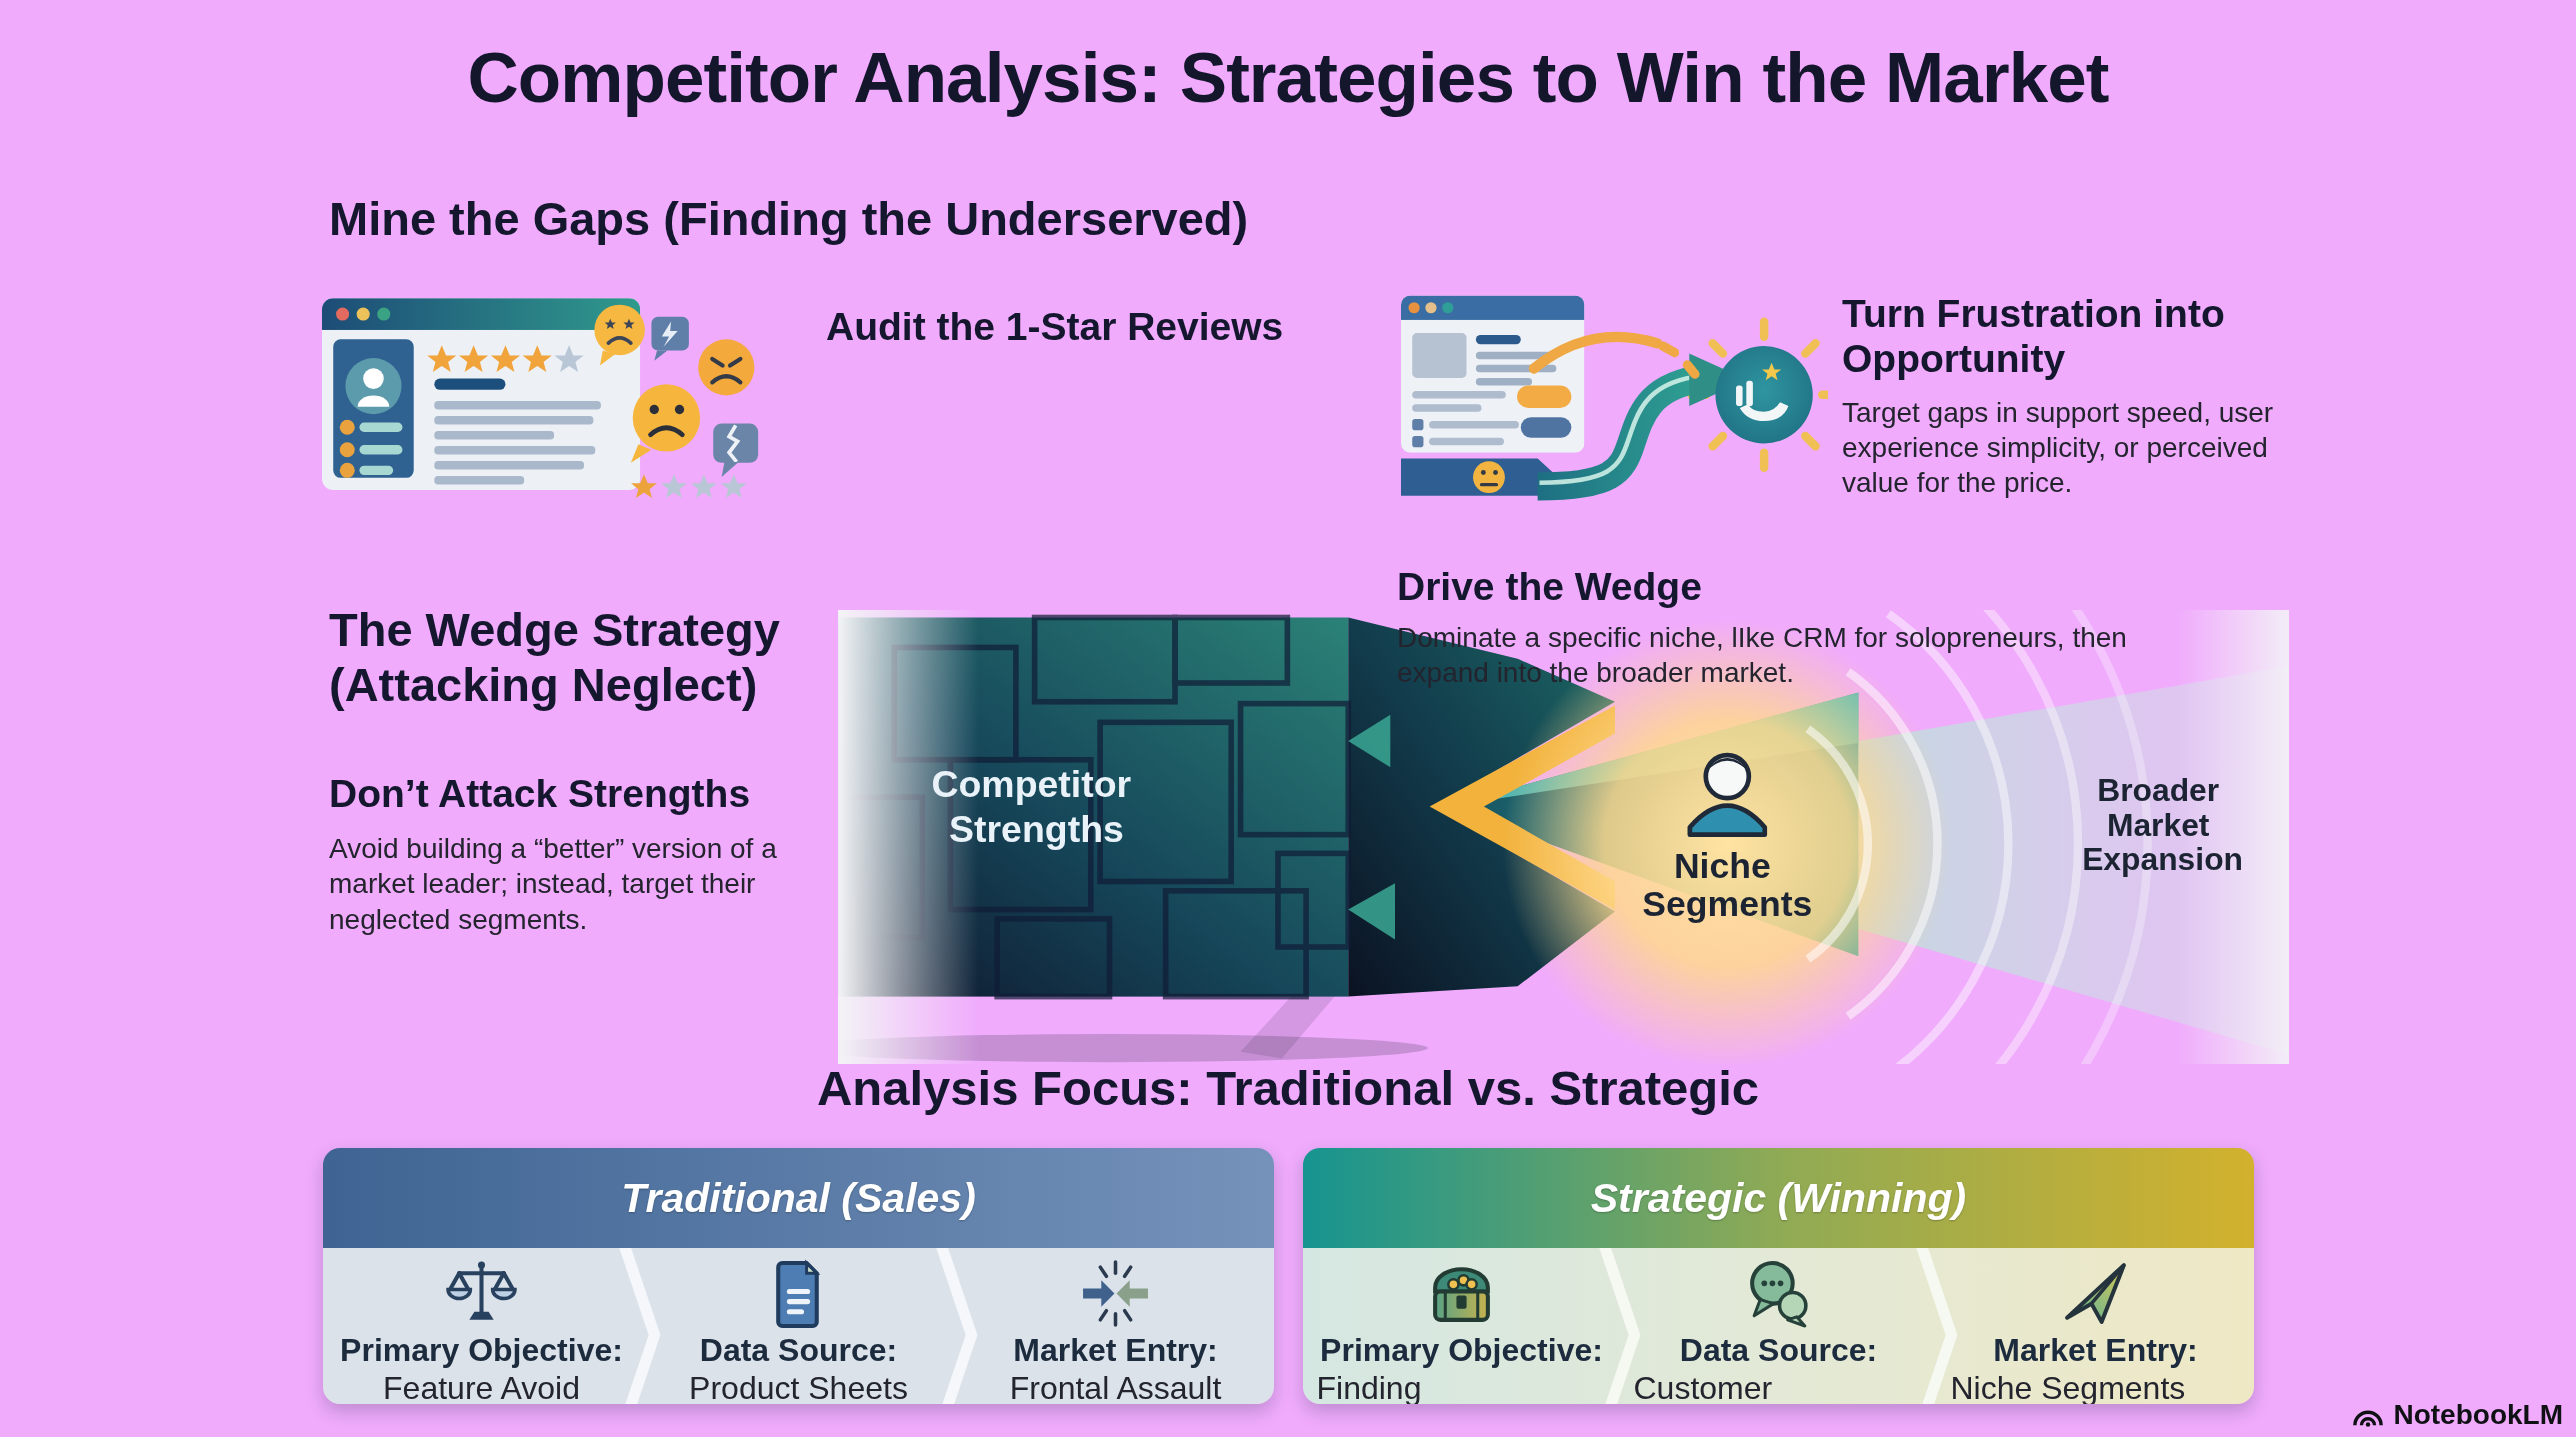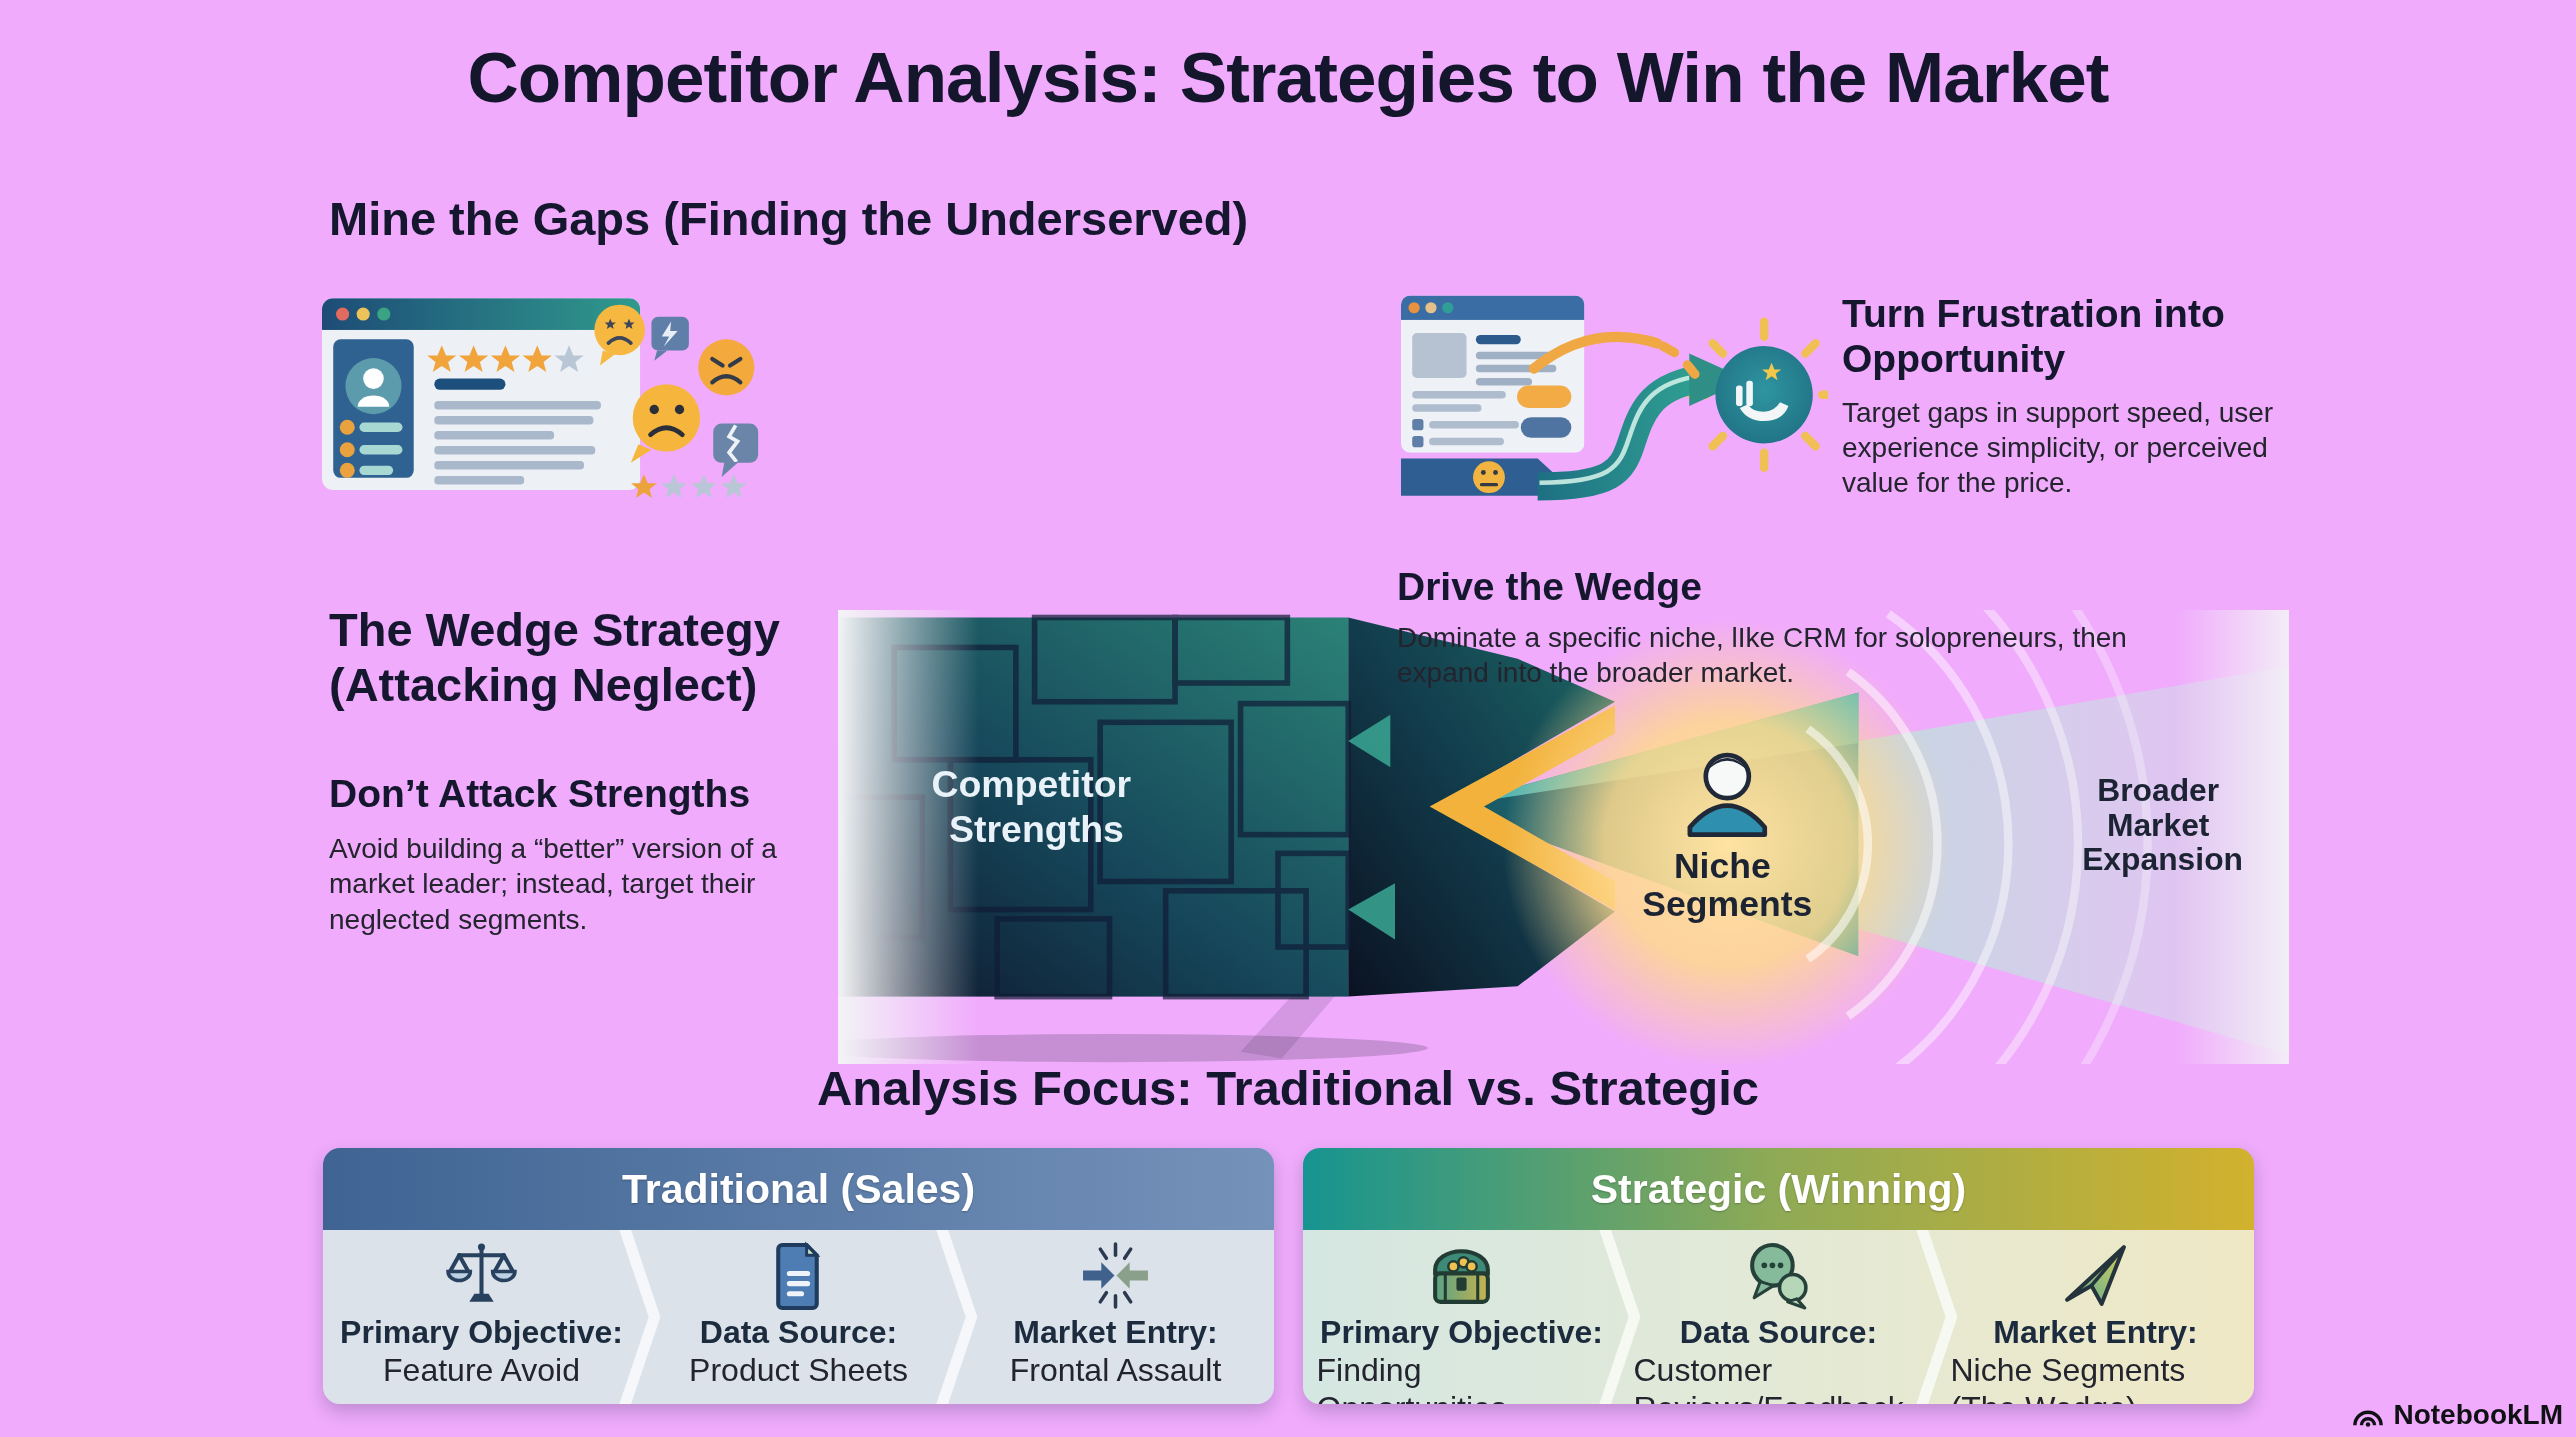--- a/index.html
+++ b/index.html
@@ -24,22 +24,22 @@
   .wedge-left p{margin:15px 0 0 0;font-size:28px;line-height:1.26;color:#23242e;width:487px;}
   .drive-text{position:absolute;left:1397px;top:565px;width:768px;z-index:2;}
   .drive-text h3{margin:0;font-size:39px;font-weight:700;color:#15172e;}
   .drive-text p{margin:11.2px 0 0 0;font-size:28px;line-height:1.25;color:#23242e;}
   .wedge-graphic{position:absolute;left:838px;top:610px;width:1451px;height:454px;z-index:1;}
   .svg-label{font-family:"Liberation Sans",sans-serif;font-weight:700;}
   .table{position:absolute;top:1148px;width:951px;height:256px;border-radius:17px;overflow:hidden;
          box-shadow:0 7.5px 17px rgba(25,35,65,.22);}
   .table-trad{left:323px;}
   .table-strat{left:1303px;}
-  .table-header{height:82px;display:flex;align-items:center;justify-content:center;
-                font-size:41px;font-weight:700;color:#ffffff;text-shadow:0 0.9px 1.9px rgba(0,0,0,.25);}
+  .table-header{height:100px;display:flex;align-items:center;justify-content:center;
+                font-size:41px;font-weight:700;color:#ffffff;text-shadow:0 0.9px 1.9px rgba(0,0,0,.25);font-style:italic;}
   .trad-header{background:linear-gradient(90deg,#3f6493,#7592ba);}
   .strat-header{background:linear-gradient(90deg,#169490,#8faa55,#d2b12d);}
   .table-body{position:relative;height:174px;display:flex;}
   .trad-body{background:#dbe2ea;}
   .strat-body{background:linear-gradient(90deg,#d5e7e2,#e3e9d6,#efe8c5);}
   .cell{flex:1 1 0;display:flex;flex-direction:column;align-items:center;justify-content:flex-start;
         padding-top:9.4px;text-align:left;}
   .cell-icon{width:73px;height:73px;}
   .cell-icon svg{width:100%;height:100%;}
   .cell-label{margin-top:1.9px;font-size:32px;font-weight:700;color:#1c2b3d;line-height:1.18;}
@@ -122,20 +122,21 @@
         <polygon points="430,189 445,189 427,205" fill="#6a85a8"></polygon>
         <use href="#star" transform="translate(344,216) scale(1.15)" fill="#eca33b"></use>
         <use href="#star" transform="translate(376,216) scale(1.15)" fill="#b9c6d6"></use>
         <use href="#star" transform="translate(408,216) scale(1.15)" fill="#b9c6d6"></use>
         <use href="#star" transform="translate(440,216) scale(1.15)" fill="#b9c6d6"></use>
       </g>
     </svg>
   </div>
 
   <div class="card-text text-audit">
+    <div class="card-title">Audit the 1-Star Reviews</div>
   </div>
 
   <div class="illo illo-frustration">
     <svg viewBox="0 0 460 265" width="431" height="248">
       <defs>
         <linearGradient id="arrG" x1="0" y1="0" x2="1" y2="0">
           <stop offset="0" stop-color="#1d6f82"></stop>
             <stop offset="1" stop-color="#2f9f92"></stop>
         </linearGradient>
         <radialGradient id="glowC" cx="0.5" cy="0.45" r="0.7">

